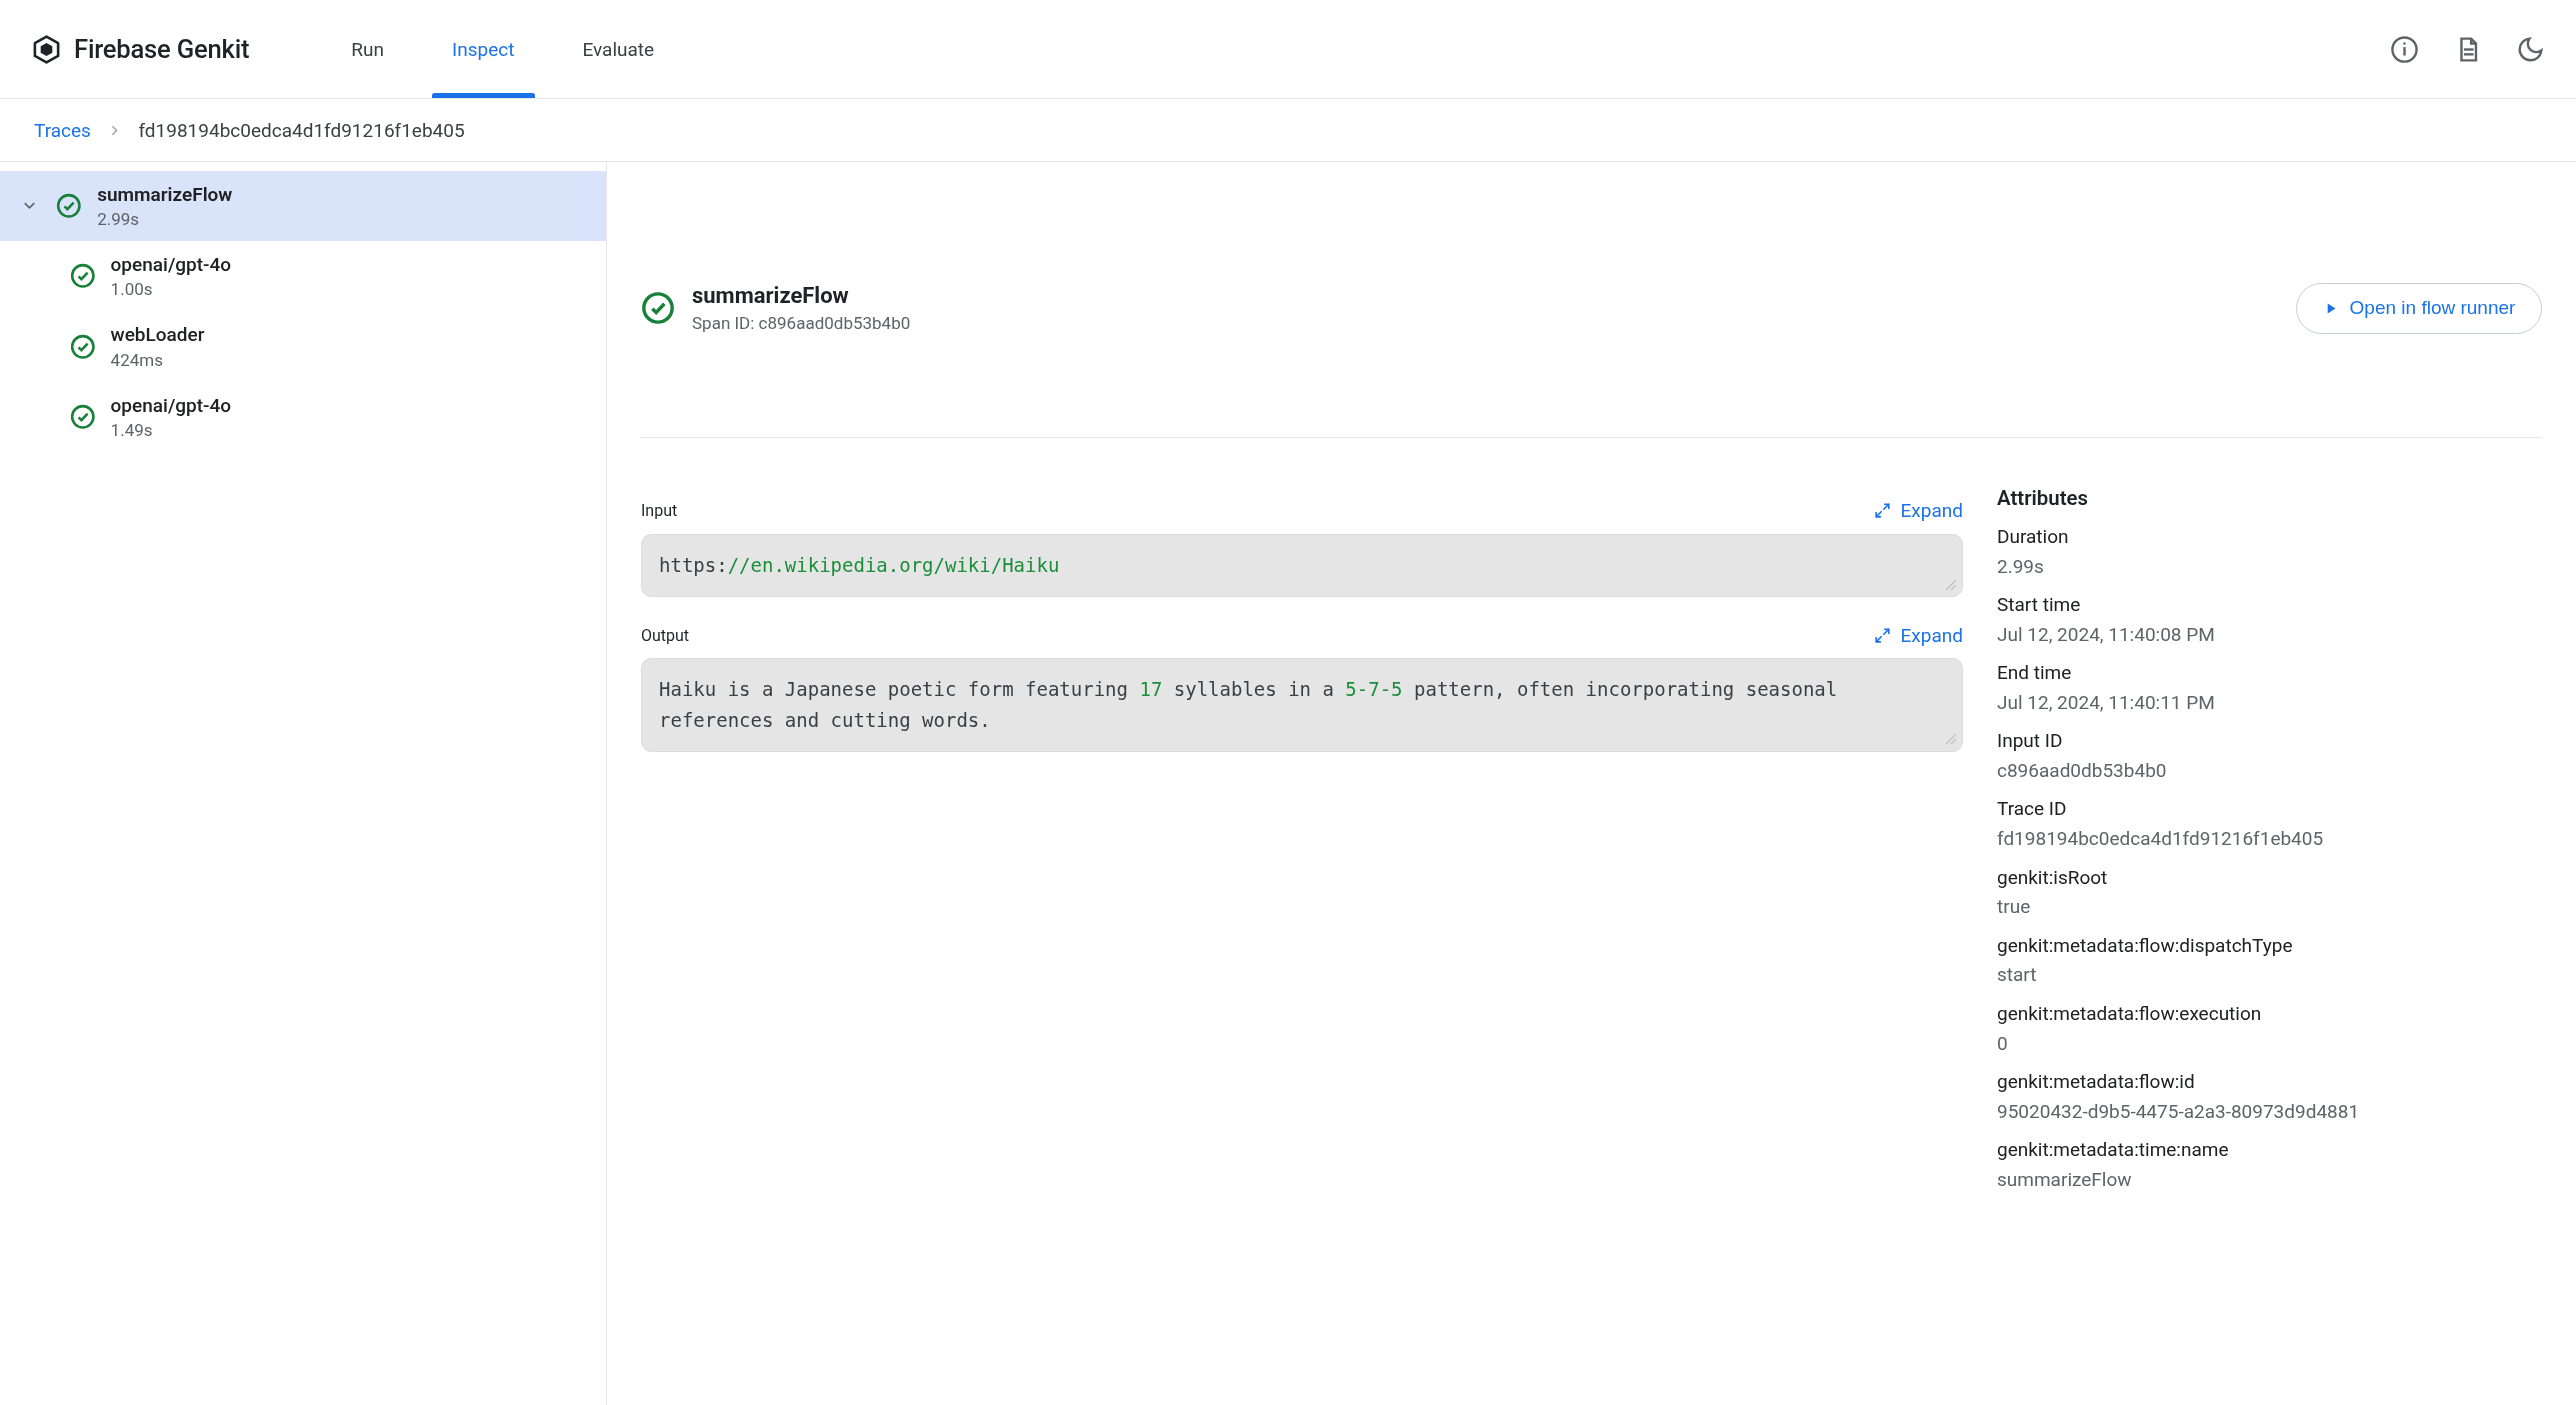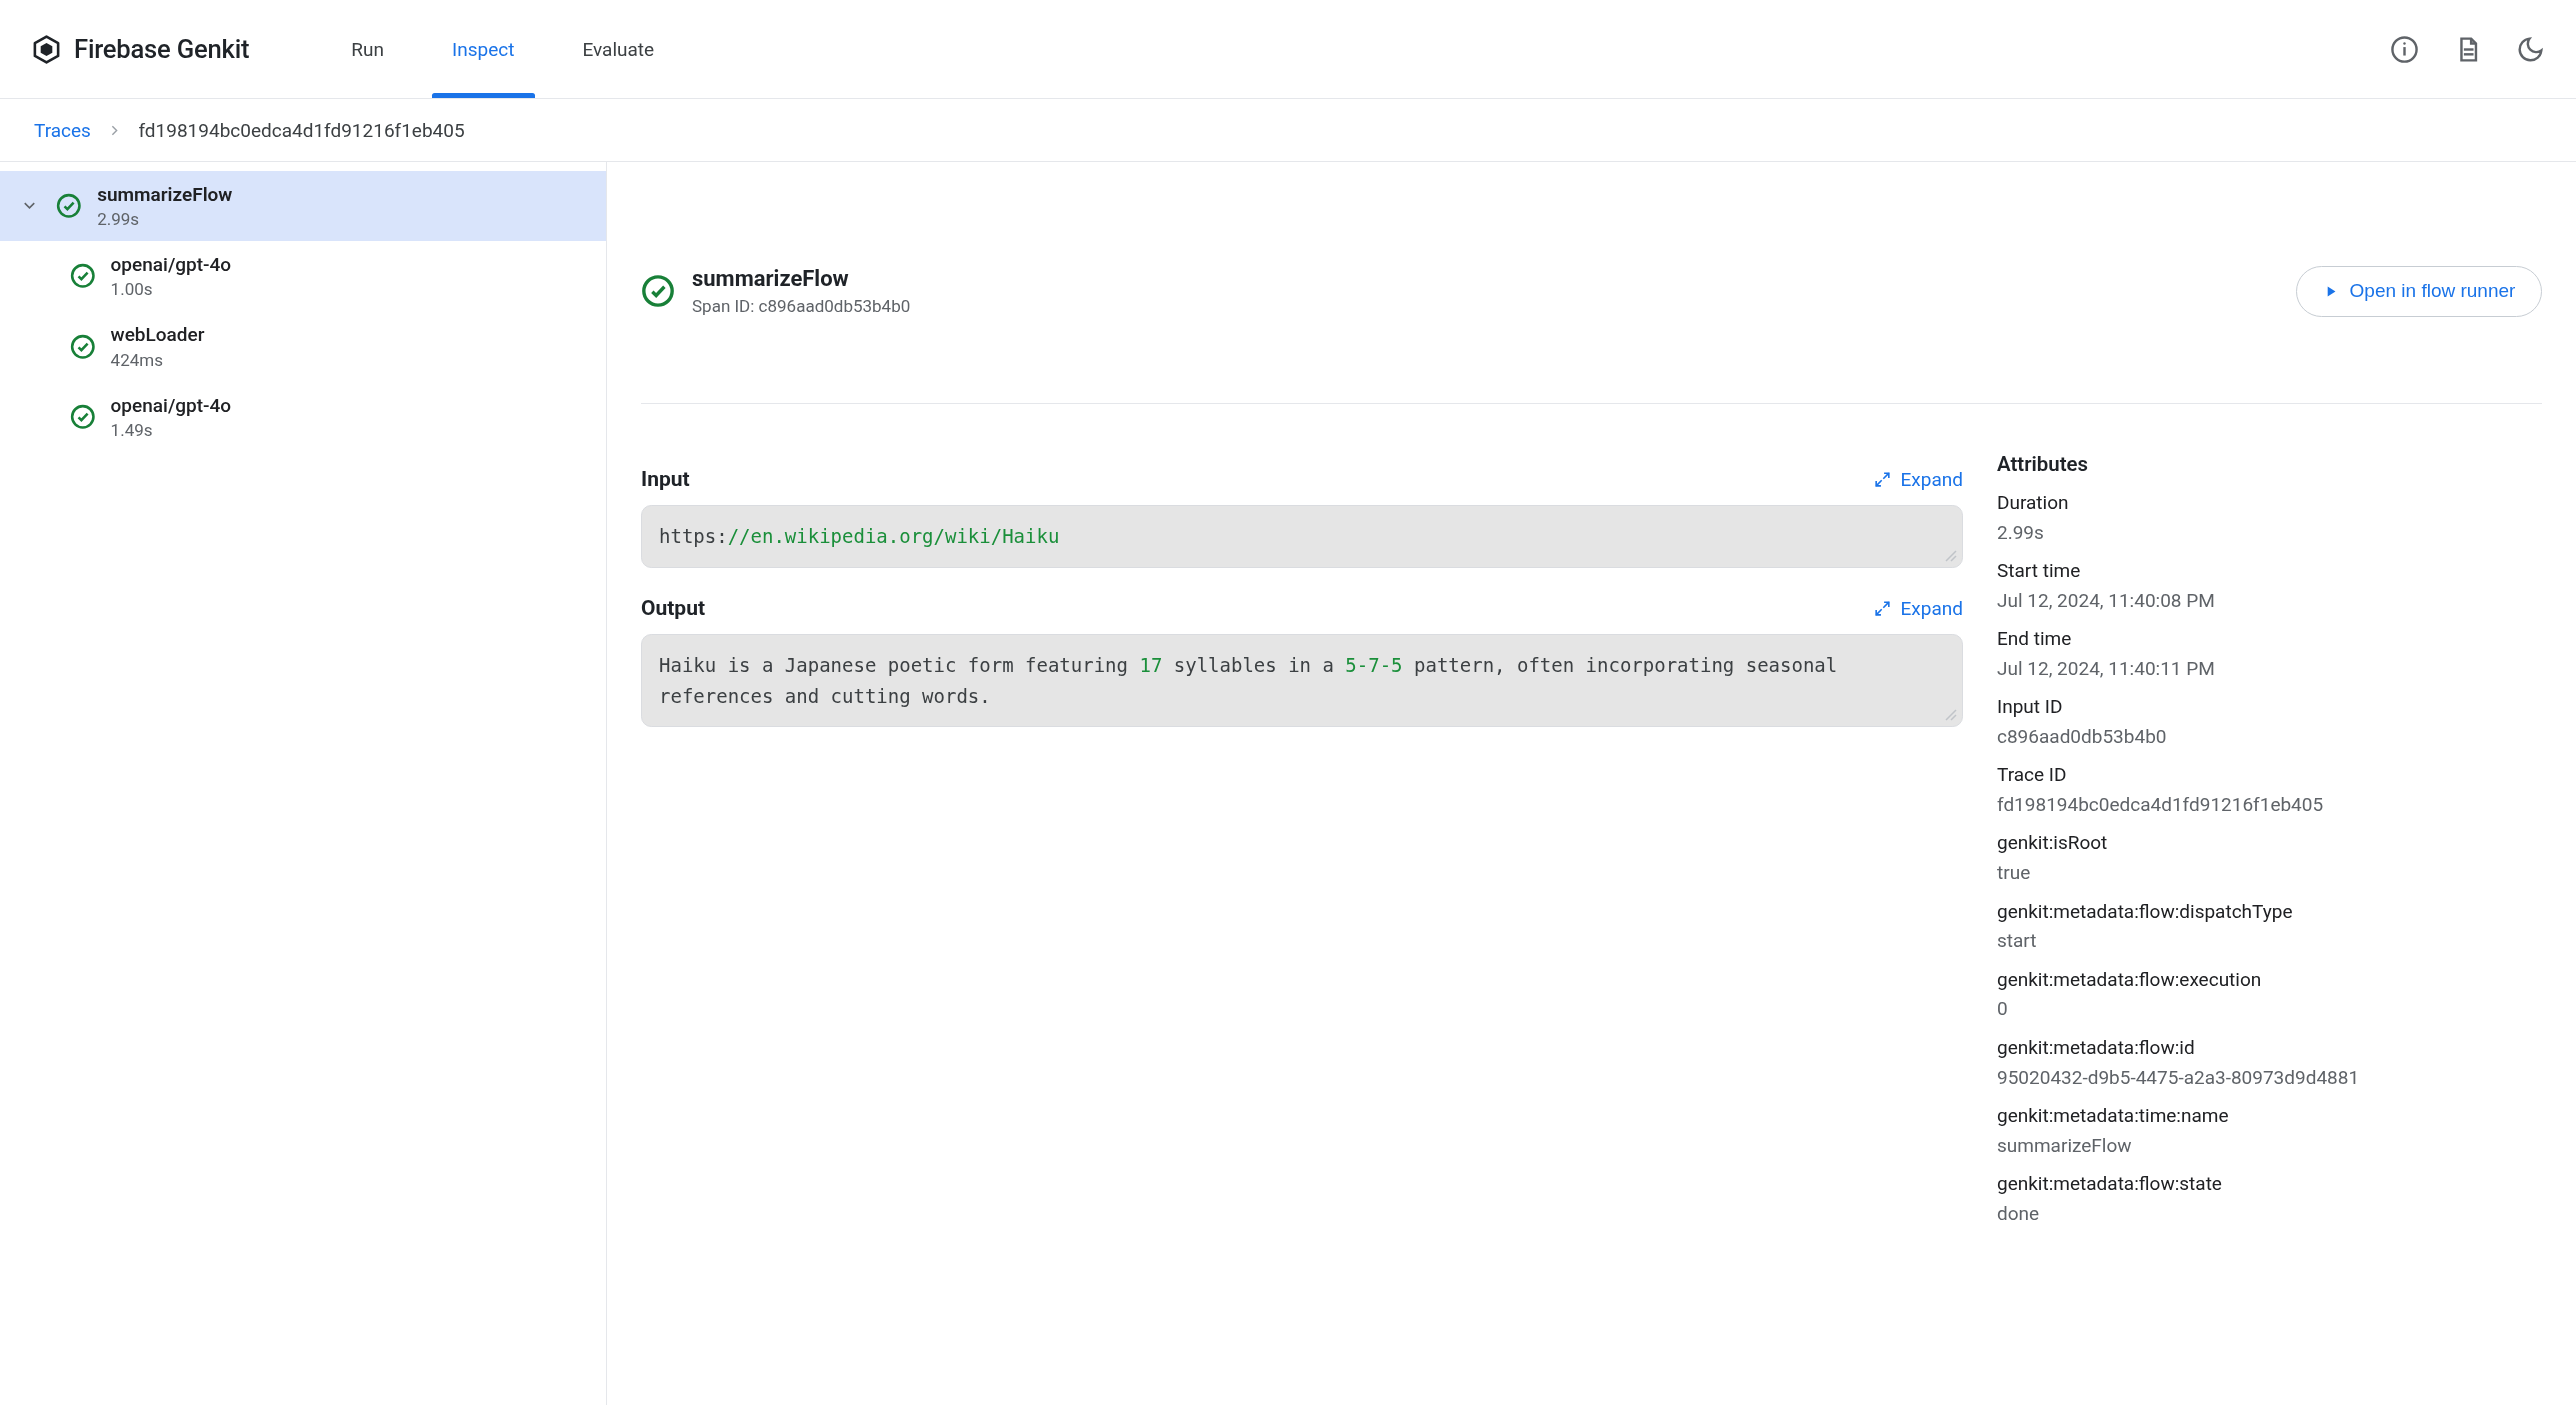--- a/index.html
+++ b/index.html
@@ -69,21 +69,21 @@
   .span-sub{font-size:17px;color:var(--muted);margin-top:5.1px}
   .open-runner{
     margin-left:auto;display:inline-flex;align-items:center;gap:10.2px;
     border:0.9px solid var(--chip-border);border-radius:41px;padding:13.6px 25.6px;
     color:var(--accent);font-size:19px;cursor:pointer;background:#fff;
   }
   .open-runner svg{width:17px;height:17px}
 
   .section{margin-top:15.3px}
   .section .section-row{display:flex;align-items:center;justify-content:space-between}
-  .section h3{font-size:21px;font-weight:700;margin:13.6px 0}
+  .section h3{font-size:16px;font-weight:400;margin:13.6px 0}
   .expand{display:inline-flex;align-items:center;gap:8.5px;color:var(--accent);font-size:19px;cursor:pointer}
   .expand svg{width:19px;height:19px}
 
   .codebox{
     border:0.9px solid var(--border-strong);border-radius:10.2px;padding:15.3px 17px;background:#e5e5e5;
     font-family: ui-monospace, SFMono-Regular, Menlo, Consolas, monospace;font-size:19px;line-height:1.6;
     color:#3c4043;position:relative
   }
   .codebox .resize{position:absolute;right:5.1px;bottom:5.1px;color:#c0c4c9}
   .c-cmnt{color:#1a8f3a}
@@ -321,22 +321,18 @@
           <div class="v">0</div>
         </div>
         <div class="kv">
           <div class="k">genkit:metadata:flow:id</div>
           <div class="v">95020432-d9b5-4475-a2a3-80973d9d4881</div>
         </div>
         <div class="kv">
           <div class="k">genkit:metadata:time:name</div>
           <div class="v">summarizeFlow</div>
         </div>
-        <div class="kv">
-          <div class="k">genkit:metadata:flow:state</div>
-          <div class="v">done</div>
-        </div>
       </aside>
 
     </main>
   </div>
 </div>
 
 
 </body></html>

